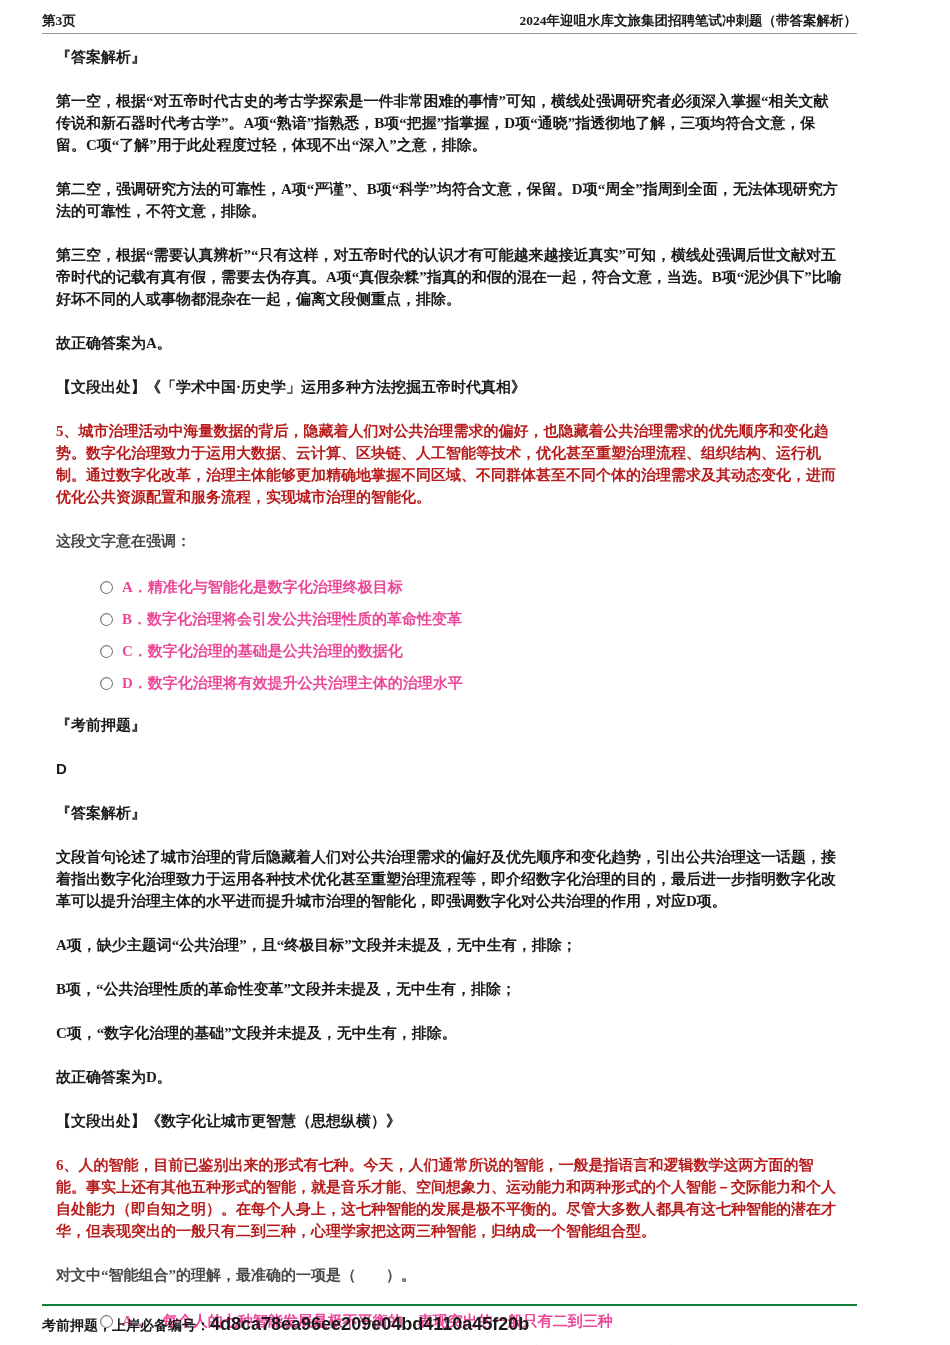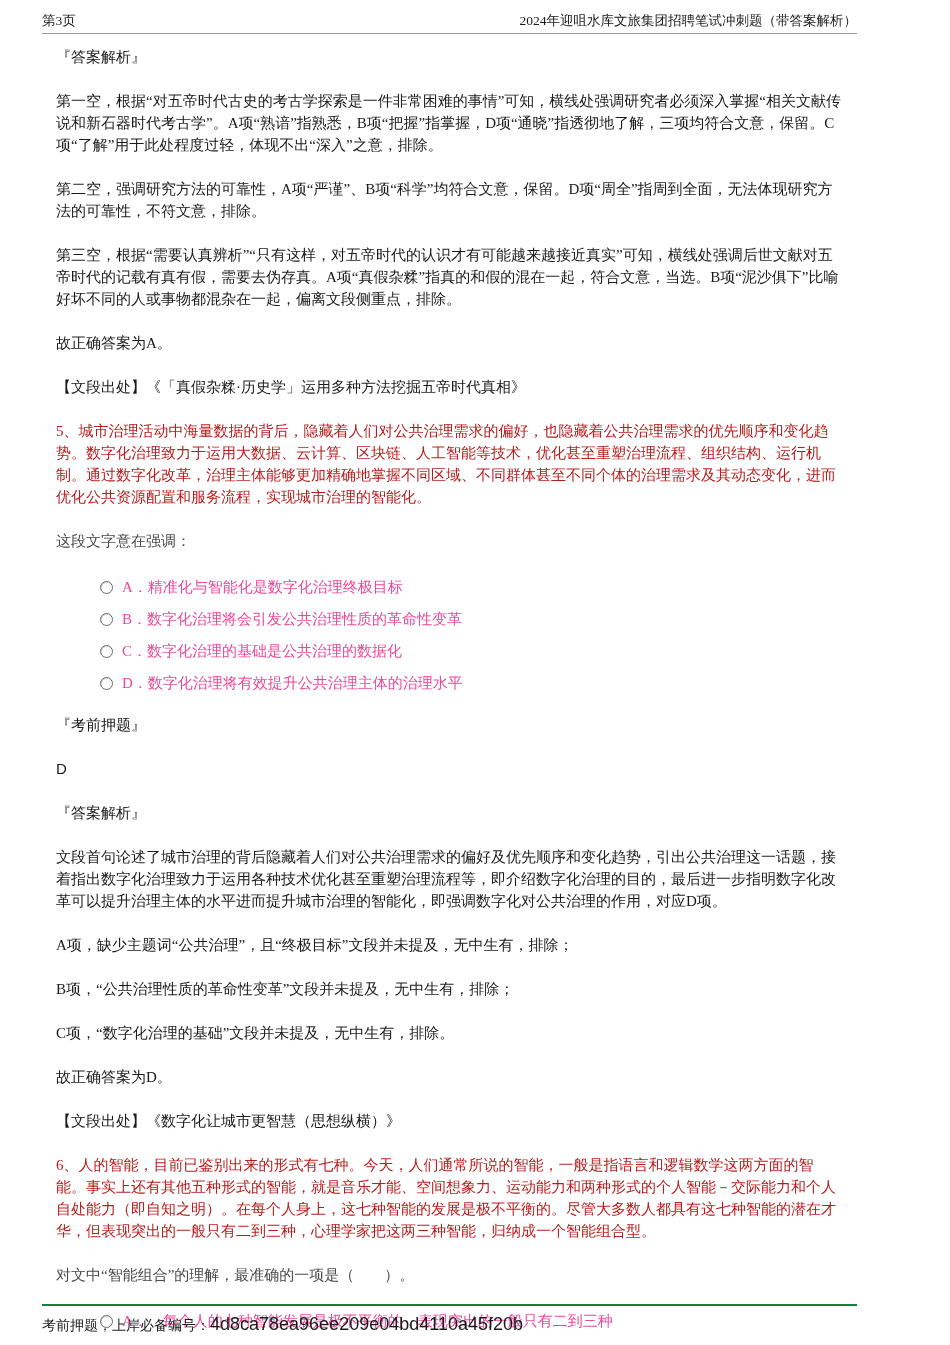--- a/index.html
+++ b/index.html
@@ -4,20 +4,21 @@
 <style>
   html,body{margin:0;padding:0;background:#fff;}
   .page{
     position:relative;
     width:893px;height:1345px;
     background:#ffffff;
     font-family:"Liberation Serif","DejaVu Serif",serif;
     color:#1a1a1a;
     overflow:hidden;
     box-sizing:border-box;
+    font-weight:bold;
   }
   
   .header{
     position:absolute;top:12px;left:42px;right:36px;
     display:flex;justify-content:space-between;align-items:flex-end;
     font-size:13.5px;line-height:18px;
     border-bottom:1px solid #9a9a9a;
     padding-bottom:3px;
   }
   .header .title{letter-spacing:0;}
@@ -71,21 +72,21 @@
     <span class="title">2024年迎咀水库文旅集团招聘笔试冲刺题（带答案解析）</span>
   </div>
 
   <div class="content">
 
     <p class="label">『答案解析』</p>
     <p>第一空，根据“对五帝时代古史的考古学探索是一件非常困难的事情”可知，横线处强调研究者必须深入掌握“相关文献传说和新石器时代考古学”。A项“熟谙”指熟悉，B项“把握”指掌握，D项“通晓”指透彻地了解，三项均符合文意，保留。C项“了解”用于此处程度过轻，体现不出“深入”之意，排除。</p>
     <p>第二空，强调研究方法的可靠性，A项“严谨”、B项“科学”均符合文意，保留。D项“周全”指周到全面，无法体现研究方法的可靠性，不符文意，排除。</p>
     <p>第三空，根据“需要认真辨析”“只有这样，对五帝时代的认识才有可能越来越接近真实”可知，横线处强调后世文献对五帝时代的记载有真有假，需要去伪存真。A项“真假杂糅”指真的和假的混在一起，符合文意，当选。B项“泥沙俱下”比喻好坏不同的人或事物都混杂在一起，偏离文段侧重点，排除。</p>
     <p class="conclusion">故正确答案为A。</p>
-    <p class="source">【文段出处】《「真假杂糅·历史学」运用多种方法挖掘五帝时代真相》</p>
+    <p class="source">【文段出处】《「学术中国·历史学」运用多种方法挖掘五帝时代真相》</p>
 
     <p class="stem">5、城市治理活动中海量数据的背后，隐藏着人们对公共治理需求的偏好，也隐藏着公共治理需求的优先顺序和变化趋势。数字化治理致力于运用大数据、云计算、区块链、人工智能等技术，优化甚至重塑治理流程、组织结构、运行机制。通过数字化改革，治理主体能够更加精确地掌握不同区域、不同群体甚至不同个体的治理需求及其动态变化，进而优化公共资源配置和服务流程，实现城市治理的智能化。</p>
     <p class="prompt">这段文字意在强调：</p>
 
     <div class="options">
       <div class="option-row">
         <span class="radio"></span>
         <span class="option-text">A．精准化与智能化是数字化治理终极目标</span>
       </div>
       <div class="option-row">

